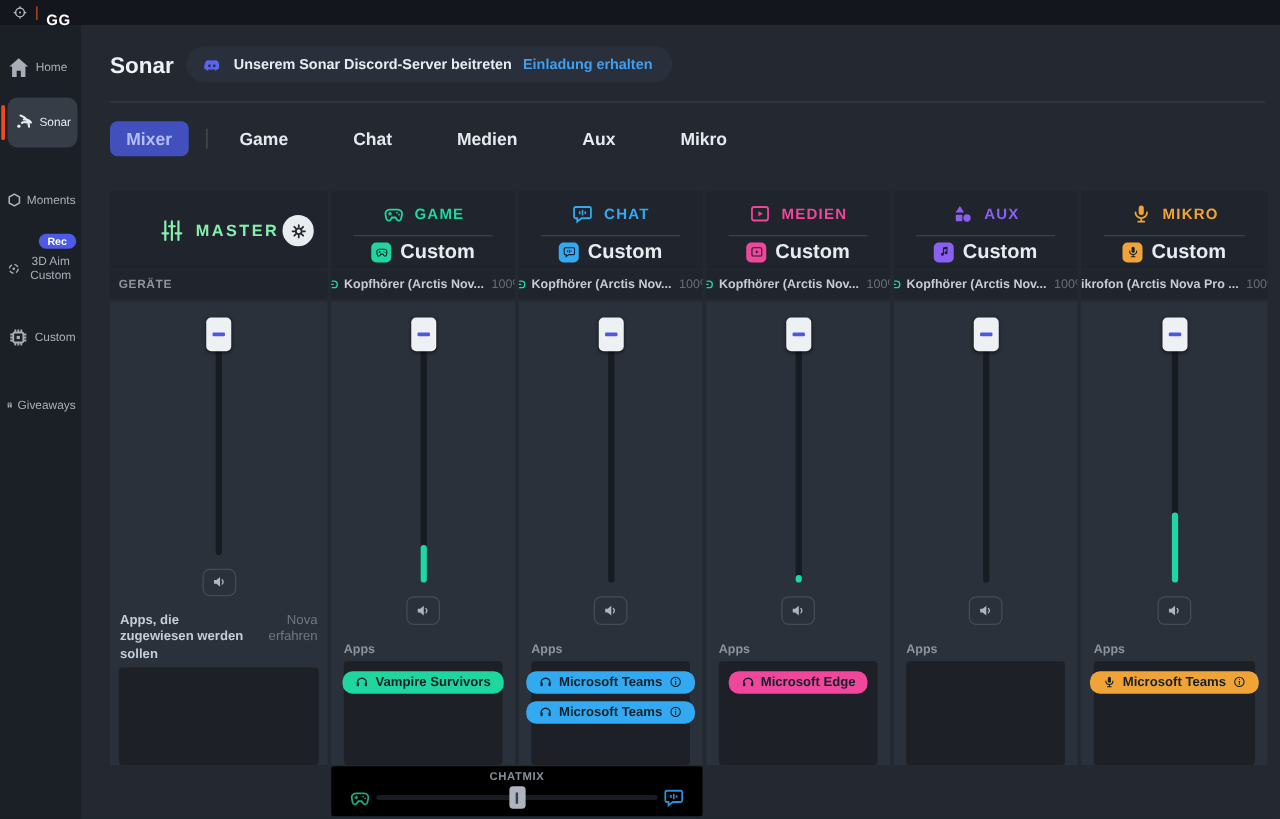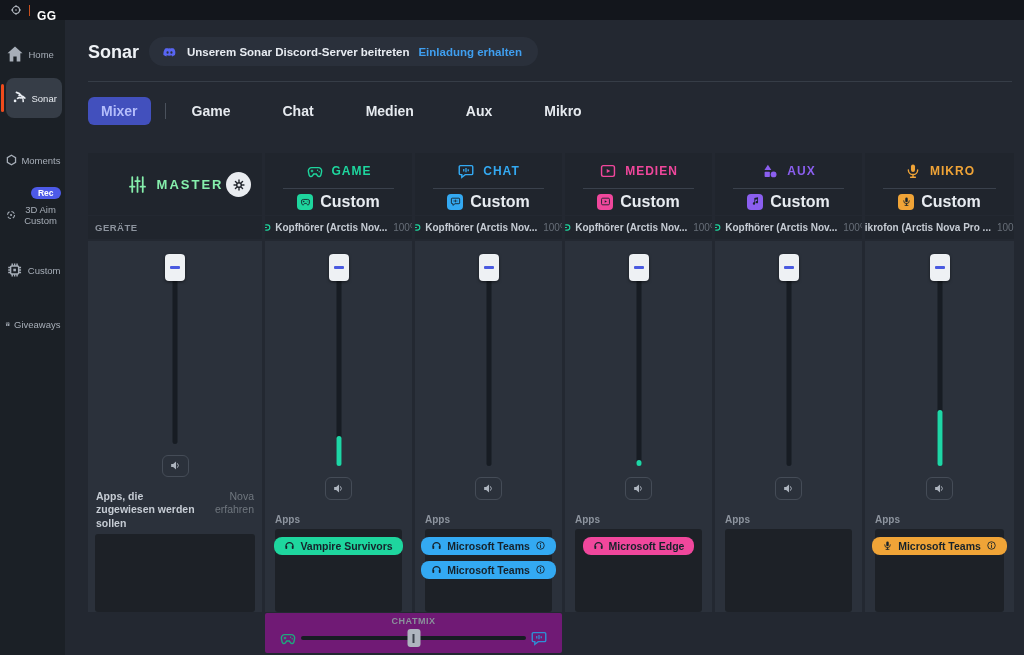--- a/index.html
+++ b/index.html
@@ -94,21 +94,21 @@
     display:flex; flex-direction:column; align-items:center; gap:6px; padding-top:8px; }
   .assigned-row { width:100%; padding:13px 8px 4px; display:flex; justify-content:space-between; gap:8px; }
   .assigned-text { font-size:10.5px; font-weight:bold; color:#c6ccd4; width:100px; text-align:left; line-height:1.3; }
   .more-link { font-size:10.5px; color:#70777f; width:52px; text-align:right; line-height:1.3; cursor:pointer; }
   .apps-box.master-box { width:calc(100% - 14px); height:84px; }
   .chip { display:flex; align-items:center; gap:5px; background:var(--accent); color:#16222b;
     font-size:10.5px; font-weight:bold; padding:3px 10px; border-radius:8px; cursor:pointer; white-space:nowrap; }
   .chip .icn { width:11px; height:11px; }
 
   
-  .chatmix { grid-column:2 / span 2; background:#701a75; border-radius:2px; position:relative;
+  .chatmix { grid-column:2 / span 2; background:#000000; border-radius:2px; position:relative;
     display:flex; align-items:center; padding:10px 14px 0; gap:4px; }
   .chatmix-label { position:absolute; top:3px; left:0; right:0; text-align:center; font-size:9px;
     font-weight:bold; color:#8a919b; letter-spacing:.5px; }
   .cm-icon { width:18px; height:18px; flex:0 0 auto; }
   .cm-game { color:#1ea87e; }
   .cm-chat { color:#2f8fd4; }
   .cm-track { flex:1; height:4px; background:#171c23; border-radius:2px; position:relative; cursor:pointer; }
   .cm-handle { position:absolute; left:50%; top:50%; transform:translate(-50%,-50%); width:13px; height:18px;
     background:#aeb5bf; border-radius:3px; display:flex; align-items:center; justify-content:center; cursor:grab; }
   .cm-handle::after { content:""; width:2px; height:9px; background:#3a414c; }

